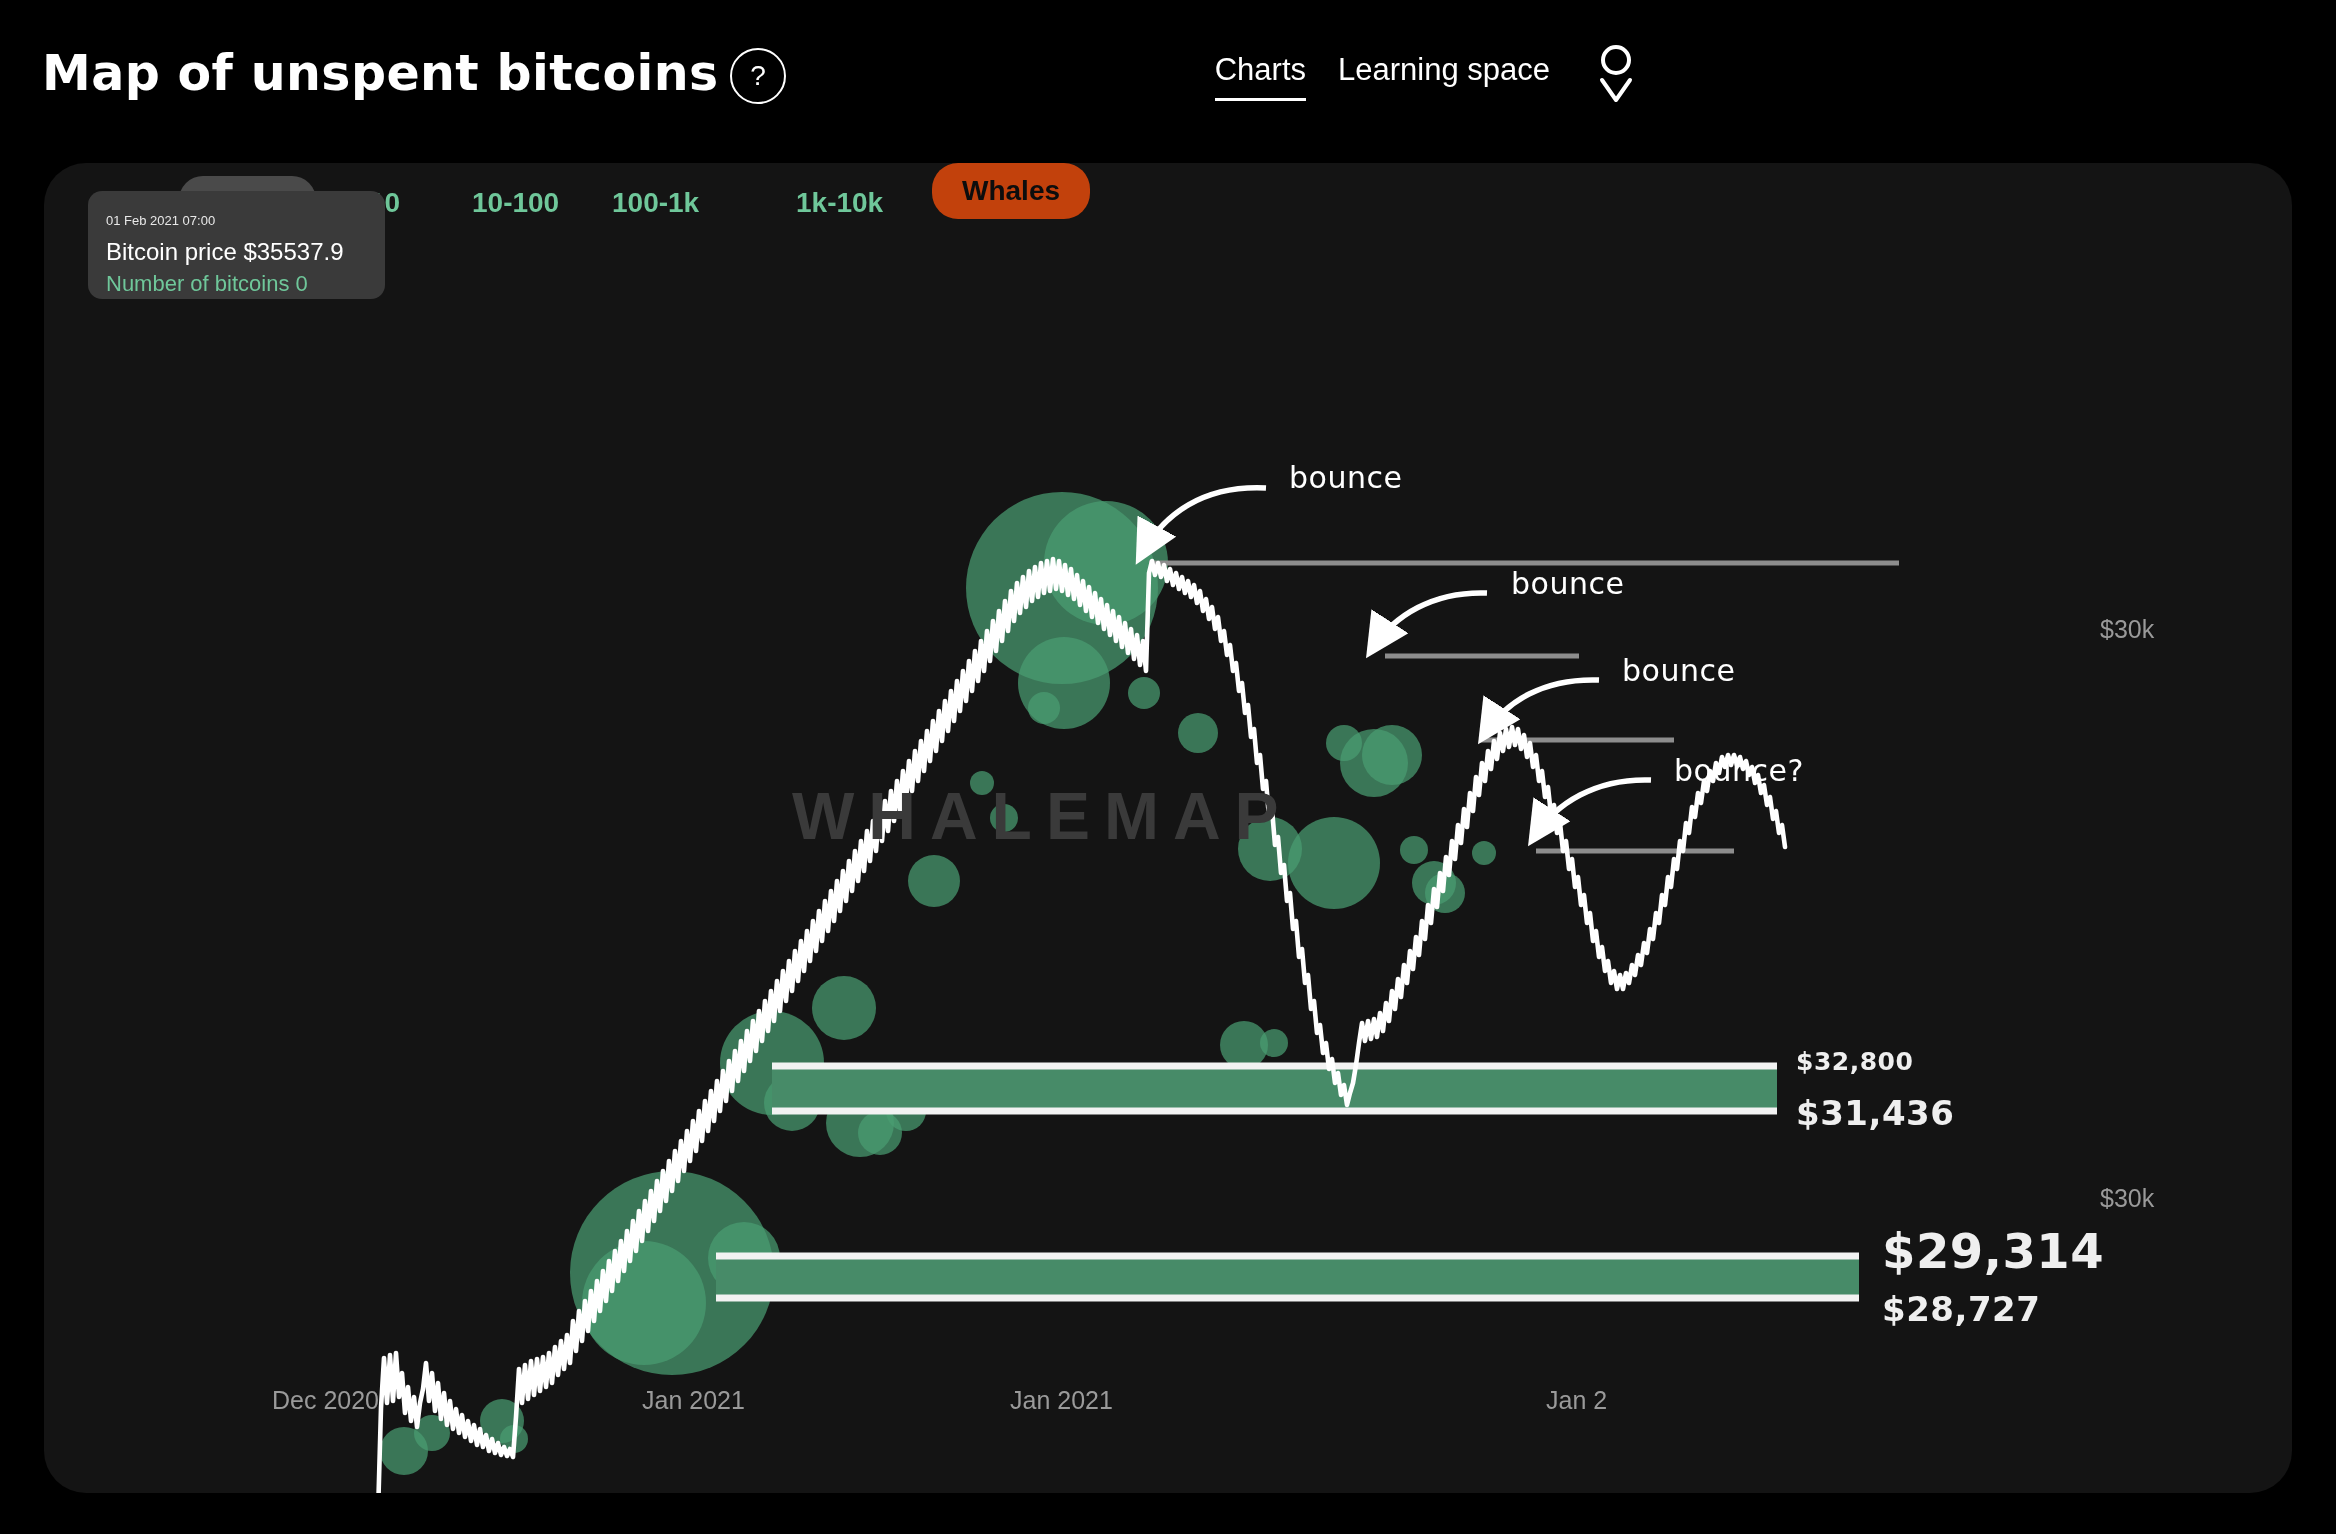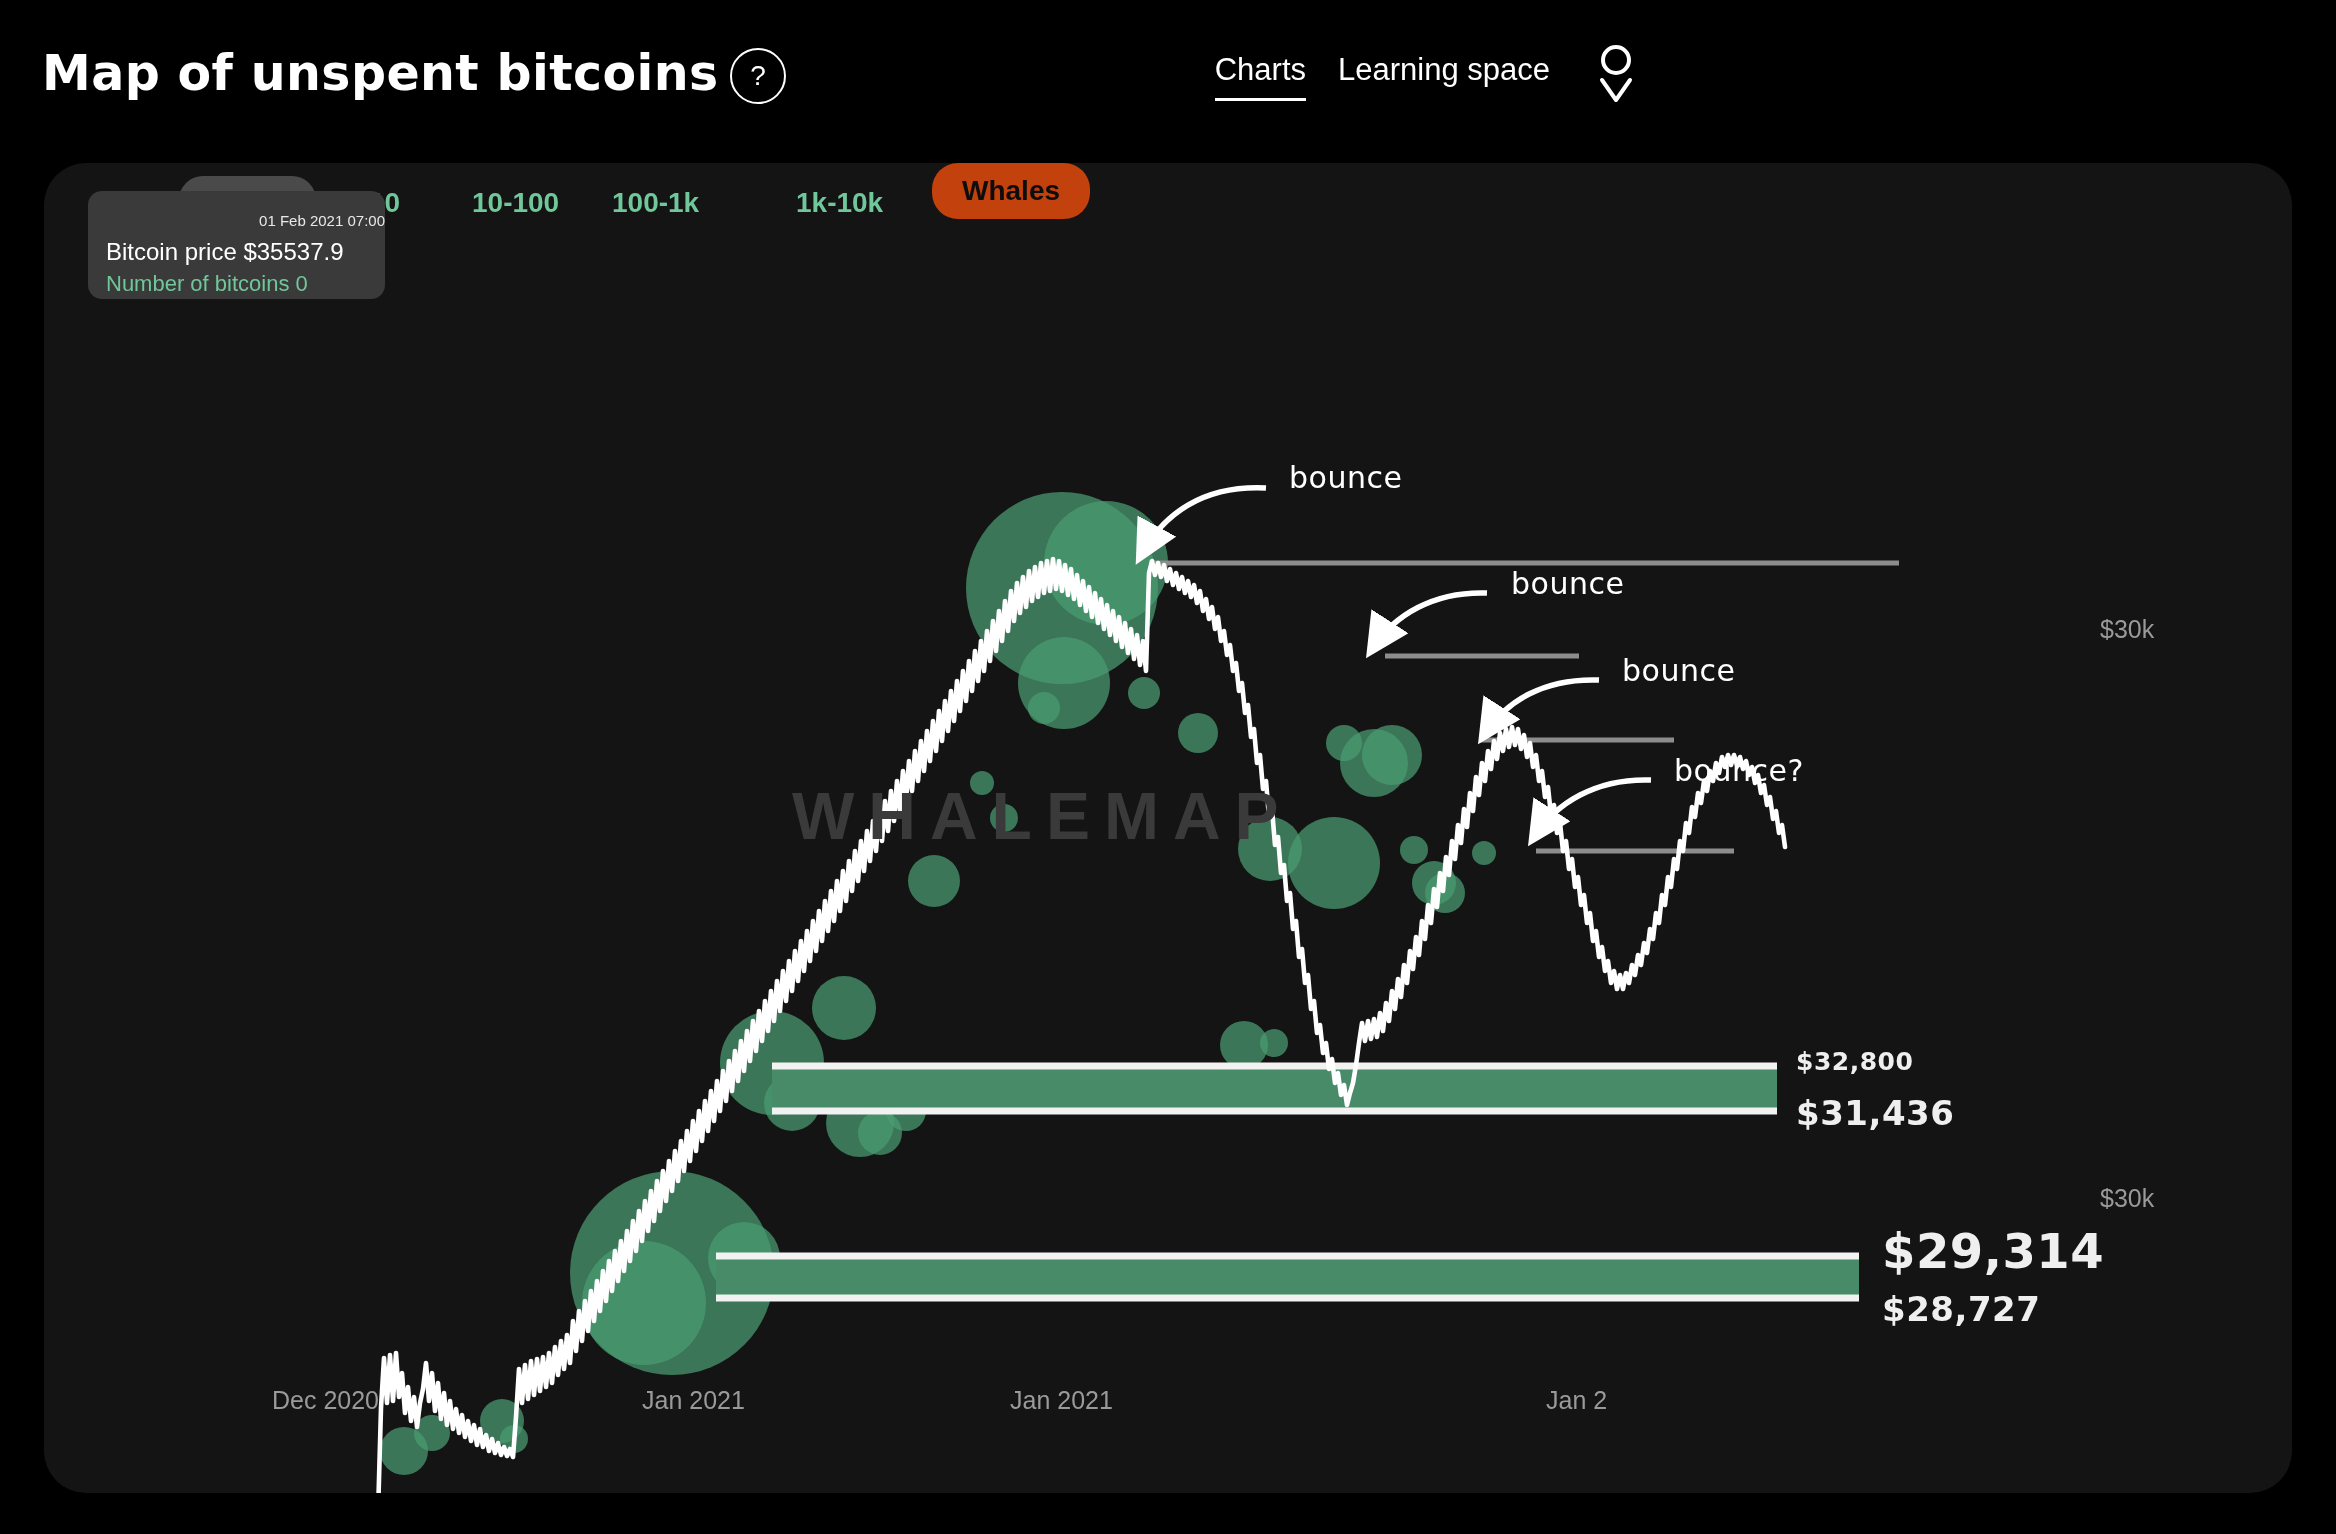--- a/index.html
+++ b/index.html
@@ -66,21 +66,21 @@
     border-radius:26px; padding:11px 30px; top:0;
   }
 
   
   .tooltip{
     position:absolute; left:44px; top:28px;
     width:297px; height:108px;
     background:#3a3a3a; border-radius:14px;
     padding:16px 0 0 18px;
   }
-  .tt-date{ font-size:15px; color:#e8e8e8; line-height:28px;text-align:right; }
+  .tt-date{ font-size:13px; color:#e8e8e8; line-height:28px; }
   .tt-price{ font-size:24px; color:#ffffff; line-height:33px; }
   .tt-count{ font-size:22px; color:#6fc79a; line-height:31px; }
 
   
   .plot{ position:absolute; left:0; top:0; width:2248px; height:1330px; }
   .plot svg{ position:absolute; left:0; top:0; }
 
   .axis-label{
     position:absolute; color:#9a9a9a; font-size:25px; white-space:nowrap;
   }

